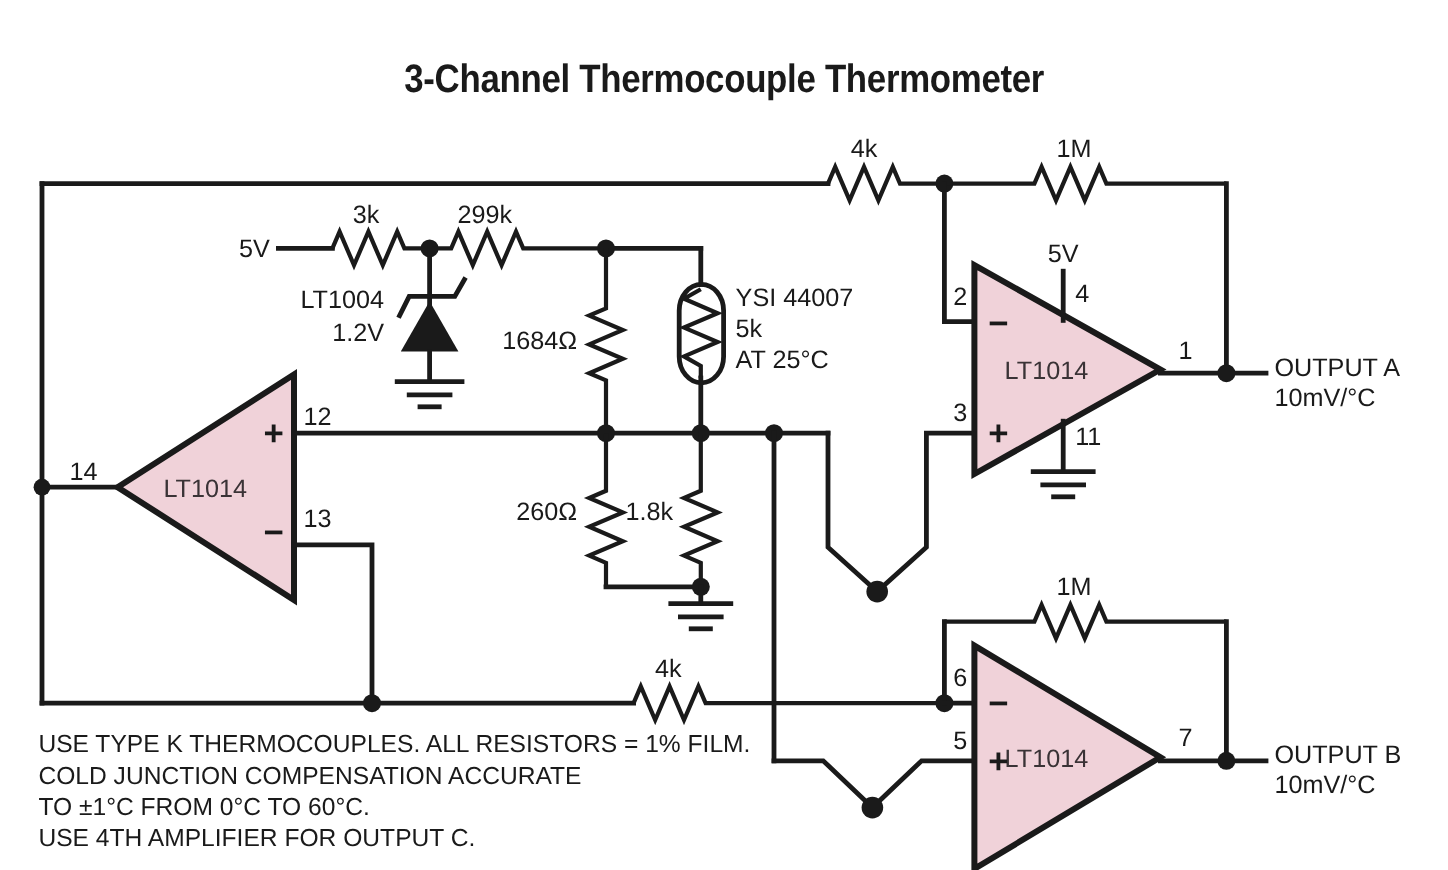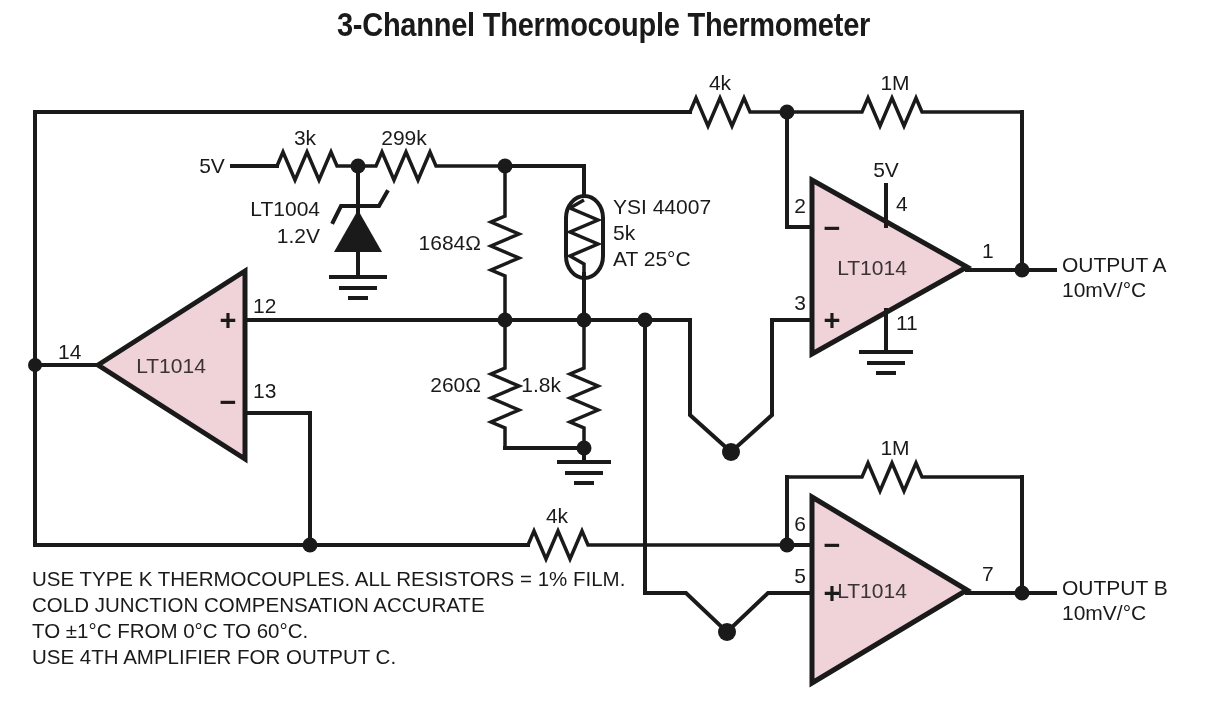--- a/index.html
+++ b/index.html
@@ -11,20 +11,21 @@
     width: 1207px;
     height: 725px;
     overflow: hidden;
     font-family: "Liberation Sans", sans-serif;
   }
   #schematic-root {
     position: relative;
     width: 1207px;
     height: 612px;
     background: #ffffff;
+    margin-top: 41px;
   }
   svg#circuit {
     display: block;
     width: 1207px;
     height: 725px;
   }
   .wire {
     stroke: #1a1a1a;
     stroke-width: 4;
     fill: none;

